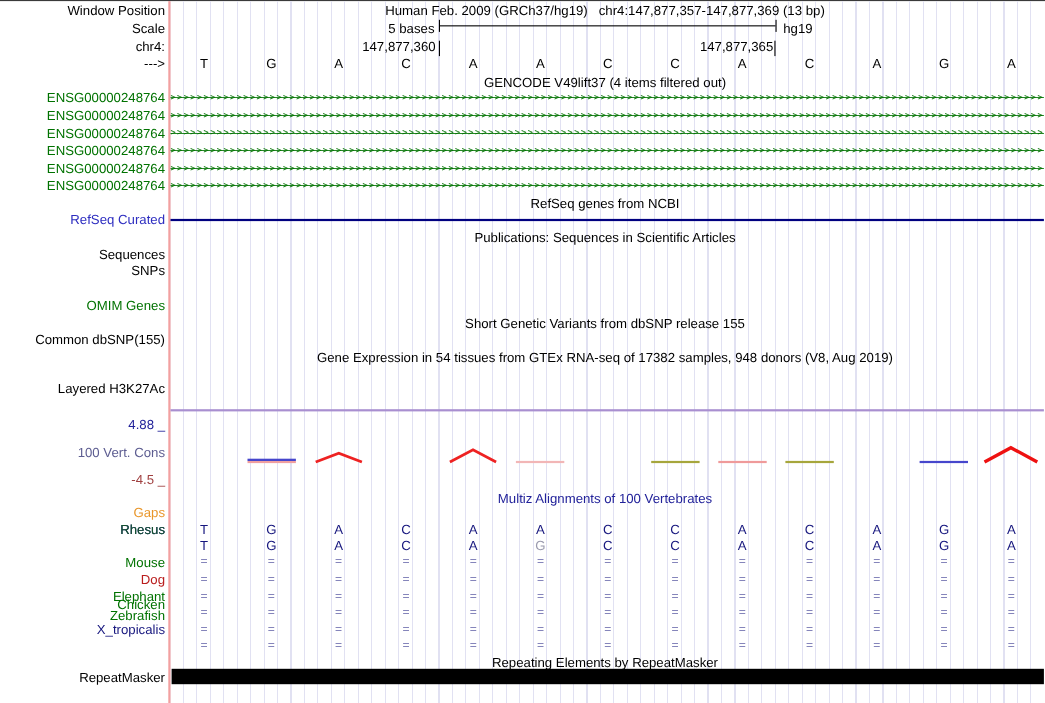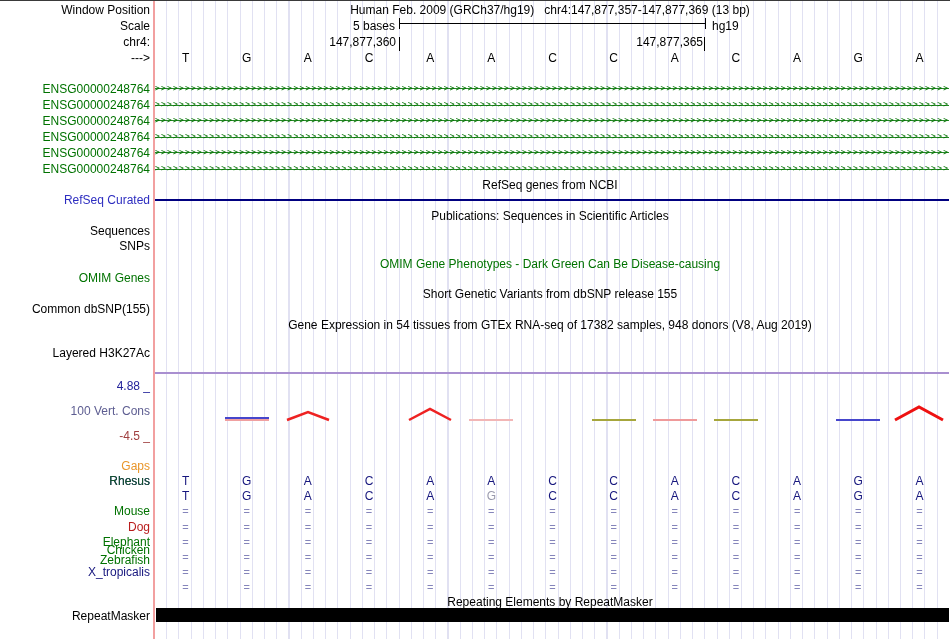--- a/index.html
+++ b/index.html
@@ -58,20 +58,21 @@
       <div class="cell" style="left: 460.769px; top: 50px; width: 61.1538px;">A</div>
       <div class="cell" style="left: 521.923px; top: 50px; width: 61.1538px;">C</div>
       <div class="cell" style="left: 583.077px; top: 50px; width: 61.1538px;">C</div>
       <div class="cell" style="left: 644.231px; top: 50px; width: 61.1538px;">A</div>
       <div class="cell" style="left: 705.385px; top: 50px; width: 61.1538px;">C</div>
       <div class="cell" style="left: 766.538px; top: 50px; width: 61.1538px;">A</div>
       <div class="cell" style="left: 827.692px; top: 50px; width: 61.1538px;">G</div>
       <div class="cell" style="left: 888.846px; top: 50px; width: 61.1538px;">A</div>
     </div>
 
+  <div class="title" style="top:67px">GENCODE V49lift37 (4 items filtered out)</div>
   <div id="gencode-rows">
       <div class="lbl" style="top: 81px; color: rgb(0, 114, 0);">ENSG00000248764</div>
       <div class="arrow-line" style="top: 81px; color: rgb(0, 114, 0);">&gt;&gt;&gt;&gt;&gt;&gt;&gt;&gt;&gt;&gt;&gt;&gt;&gt;&gt;&gt;&gt;&gt;&gt;&gt;&gt;&gt;&gt;&gt;&gt;&gt;&gt;&gt;&gt;&gt;&gt;&gt;&gt;&gt;&gt;&gt;&gt;&gt;&gt;&gt;&gt;&gt;&gt;&gt;&gt;&gt;&gt;&gt;&gt;&gt;&gt;&gt;&gt;&gt;&gt;&gt;&gt;&gt;&gt;&gt;&gt;&gt;&gt;&gt;&gt;&gt;&gt;&gt;&gt;&gt;&gt;&gt;&gt;&gt;&gt;&gt;&gt;&gt;&gt;&gt;&gt;&gt;&gt;&gt;&gt;&gt;&gt;&gt;&gt;&gt;&gt;&gt;&gt;&gt;&gt;&gt;&gt;&gt;&gt;&gt;&gt;&gt;&gt;&gt;&gt;&gt;&gt;&gt;&gt;&gt;&gt;&gt;&gt;&gt;&gt;&gt;&gt;&gt;&gt;&gt;&gt;&gt;&gt;&gt;&gt;&gt;&gt;&gt;&gt;&gt;&gt;&gt;&gt;&gt;&gt;&gt;&gt;&gt;&gt;&gt;&gt;&gt;&gt;&gt;&gt;&gt;&gt;&gt;&gt;&gt;&gt;</div>
       <div class="lbl" style="top: 97px; color: rgb(0, 114, 0);">ENSG00000248764</div>
       <div class="arrow-line" style="top: 97px; color: rgb(0, 114, 0);">&gt;&gt;&gt;&gt;&gt;&gt;&gt;&gt;&gt;&gt;&gt;&gt;&gt;&gt;&gt;&gt;&gt;&gt;&gt;&gt;&gt;&gt;&gt;&gt;&gt;&gt;&gt;&gt;&gt;&gt;&gt;&gt;&gt;&gt;&gt;&gt;&gt;&gt;&gt;&gt;&gt;&gt;&gt;&gt;&gt;&gt;&gt;&gt;&gt;&gt;&gt;&gt;&gt;&gt;&gt;&gt;&gt;&gt;&gt;&gt;&gt;&gt;&gt;&gt;&gt;&gt;&gt;&gt;&gt;&gt;&gt;&gt;&gt;&gt;&gt;&gt;&gt;&gt;&gt;&gt;&gt;&gt;&gt;&gt;&gt;&gt;&gt;&gt;&gt;&gt;&gt;&gt;&gt;&gt;&gt;&gt;&gt;&gt;&gt;&gt;&gt;&gt;&gt;&gt;&gt;&gt;&gt;&gt;&gt;&gt;&gt;&gt;&gt;&gt;&gt;&gt;&gt;&gt;&gt;&gt;&gt;&gt;&gt;&gt;&gt;&gt;&gt;&gt;&gt;&gt;&gt;&gt;&gt;&gt;&gt;&gt;&gt;&gt;&gt;&gt;&gt;&gt;&gt;&gt;&gt;&gt;&gt;&gt;&gt;&gt;</div>
       <div class="lbl" style="top: 113px; color: rgb(0, 114, 0);">ENSG00000248764</div>
       <div class="arrow-line" style="top: 113px; color: rgb(0, 114, 0);">&gt;&gt;&gt;&gt;&gt;&gt;&gt;&gt;&gt;&gt;&gt;&gt;&gt;&gt;&gt;&gt;&gt;&gt;&gt;&gt;&gt;&gt;&gt;&gt;&gt;&gt;&gt;&gt;&gt;&gt;&gt;&gt;&gt;&gt;&gt;&gt;&gt;&gt;&gt;&gt;&gt;&gt;&gt;&gt;&gt;&gt;&gt;&gt;&gt;&gt;&gt;&gt;&gt;&gt;&gt;&gt;&gt;&gt;&gt;&gt;&gt;&gt;&gt;&gt;&gt;&gt;&gt;&gt;&gt;&gt;&gt;&gt;&gt;&gt;&gt;&gt;&gt;&gt;&gt;&gt;&gt;&gt;&gt;&gt;&gt;&gt;&gt;&gt;&gt;&gt;&gt;&gt;&gt;&gt;&gt;&gt;&gt;&gt;&gt;&gt;&gt;&gt;&gt;&gt;&gt;&gt;&gt;&gt;&gt;&gt;&gt;&gt;&gt;&gt;&gt;&gt;&gt;&gt;&gt;&gt;&gt;&gt;&gt;&gt;&gt;&gt;&gt;&gt;&gt;&gt;&gt;&gt;&gt;&gt;&gt;&gt;&gt;&gt;&gt;&gt;&gt;&gt;&gt;&gt;&gt;&gt;&gt;&gt;&gt;&gt;</div>
       <div class="lbl" style="top: 129px; color: rgb(0, 114, 0);">ENSG00000248764</div>
       <div class="arrow-line" style="top: 129px; color: rgb(0, 114, 0);">&gt;&gt;&gt;&gt;&gt;&gt;&gt;&gt;&gt;&gt;&gt;&gt;&gt;&gt;&gt;&gt;&gt;&gt;&gt;&gt;&gt;&gt;&gt;&gt;&gt;&gt;&gt;&gt;&gt;&gt;&gt;&gt;&gt;&gt;&gt;&gt;&gt;&gt;&gt;&gt;&gt;&gt;&gt;&gt;&gt;&gt;&gt;&gt;&gt;&gt;&gt;&gt;&gt;&gt;&gt;&gt;&gt;&gt;&gt;&gt;&gt;&gt;&gt;&gt;&gt;&gt;&gt;&gt;&gt;&gt;&gt;&gt;&gt;&gt;&gt;&gt;&gt;&gt;&gt;&gt;&gt;&gt;&gt;&gt;&gt;&gt;&gt;&gt;&gt;&gt;&gt;&gt;&gt;&gt;&gt;&gt;&gt;&gt;&gt;&gt;&gt;&gt;&gt;&gt;&gt;&gt;&gt;&gt;&gt;&gt;&gt;&gt;&gt;&gt;&gt;&gt;&gt;&gt;&gt;&gt;&gt;&gt;&gt;&gt;&gt;&gt;&gt;&gt;&gt;&gt;&gt;&gt;&gt;&gt;&gt;&gt;&gt;&gt;&gt;&gt;&gt;&gt;&gt;&gt;&gt;&gt;&gt;&gt;&gt;&gt;</div>
       <div class="lbl" style="top: 145px; color: rgb(0, 114, 0);">ENSG00000248764</div>
@@ -81,21 +82,20 @@
     </div>
 
   <div class="title" style="top:177px">RefSeq genes from NCBI</div>
   <div class="lbl" style="top: 192px; color: rgb(45, 45, 192);">RefSeq Curated</div>
   <div class="refseq-line" style="background: rgb(0, 0, 128);"></div>
 
   <div class="title" style="top:208px">Publications: Sequences in Scientific Articles</div>
   <div class="lbl" style="top:223px">Sequences</div>
   <div class="lbl" style="top:238px">SNPs</div>
 
-  <div class="title" style="top: 256px; color: rgb(0, 114, 0);">OMIM Gene Phenotypes - Dark Green Can Be Disease-causing</div>
   <div class="lbl" style="top: 270px; color: rgb(0, 114, 0);">OMIM Genes</div>
 
   <div class="title" style="top:286px">Short Genetic Variants from dbSNP release 155</div>
   <div class="lbl" style="top:301px">Common dbSNP(155)</div>
 
   <div class="title" style="top:317px">Gene Expression in 54 tissues from GTEx RNA-seq of 17382 samples, 948 donors (V8, Aug 2019)</div>
   <div class="lbl" style="top:345px">Layered H3K27Ac</div>
   <div class="purple-line" style="background: rgb(169, 143, 208);"></div>
 
   <div class="lbl" style="top: 378px; color: rgb(34, 34, 154); text-align: right;">4.88 _</div>
@@ -112,20 +112,21 @@
       <div class="flat-mark" style="left: 591.654px; top: 417.5px; width: 44px; height: 2.5px; background: rgb(166, 166, 60);"></div>
       <div class="flat-mark" style="left: 652.808px; top: 417.5px; width: 44px; height: 2.5px; background: rgb(239, 154, 154);"></div>
       <div class="flat-mark" style="left: 713.962px; top: 417.5px; width: 44px; height: 2.5px; background: rgb(166, 166, 60);"></div>
       <div class="flat-mark" style="left: 836.269px; top: 417.5px; width: 44px; height: 2.5px; background: rgb(70, 70, 204);"></div>
       <svg width="50" height="16" style="position: absolute; left: 894.423px; top: 405px; overflow: visible;">
         <polyline points="1,14 25,1 49,14" fill="none" stroke="#ee1111" stroke-width="3"></polyline>
       </svg>
     </div>
   <div class="lbl" style="top: 428px; color: rgb(160, 64, 64);">-4.5 _</div>
 
+  <div class="title" style="top: 445px; color: rgb(34, 34, 154);">Multiz Alignments of 100 Vertebrates</div>
   <div id="multiz-rows">
       <div class="lbl" style="top: 458px; color: rgb(233, 150, 42);">Gaps</div>
       <div class="lbl" style="top: 473.125px; color: rgb(22, 22, 126);">Rhesus</div>
       <div class="cell" style="left: 155px; top: 473.125px; width: 61.1538px; color: rgb(22, 22, 126);">T</div>
       <div class="cell" style="left: 216.154px; top: 473.125px; width: 61.1538px; color: rgb(22, 22, 126);">G</div>
       <div class="cell" style="left: 277.308px; top: 473.125px; width: 61.1538px; color: rgb(22, 22, 126);">A</div>
       <div class="cell" style="left: 338.462px; top: 473.125px; width: 61.1538px; color: rgb(22, 22, 126);">C</div>
       <div class="cell" style="left: 399.615px; top: 473.125px; width: 61.1538px; color: rgb(22, 22, 126);">A</div>
       <div class="cell" style="left: 460.769px; top: 473.125px; width: 61.1538px; color: rgb(22, 22, 126);">A</div>
       <div class="cell" style="left: 521.923px; top: 473.125px; width: 61.1538px; color: rgb(22, 22, 126);">C</div>

